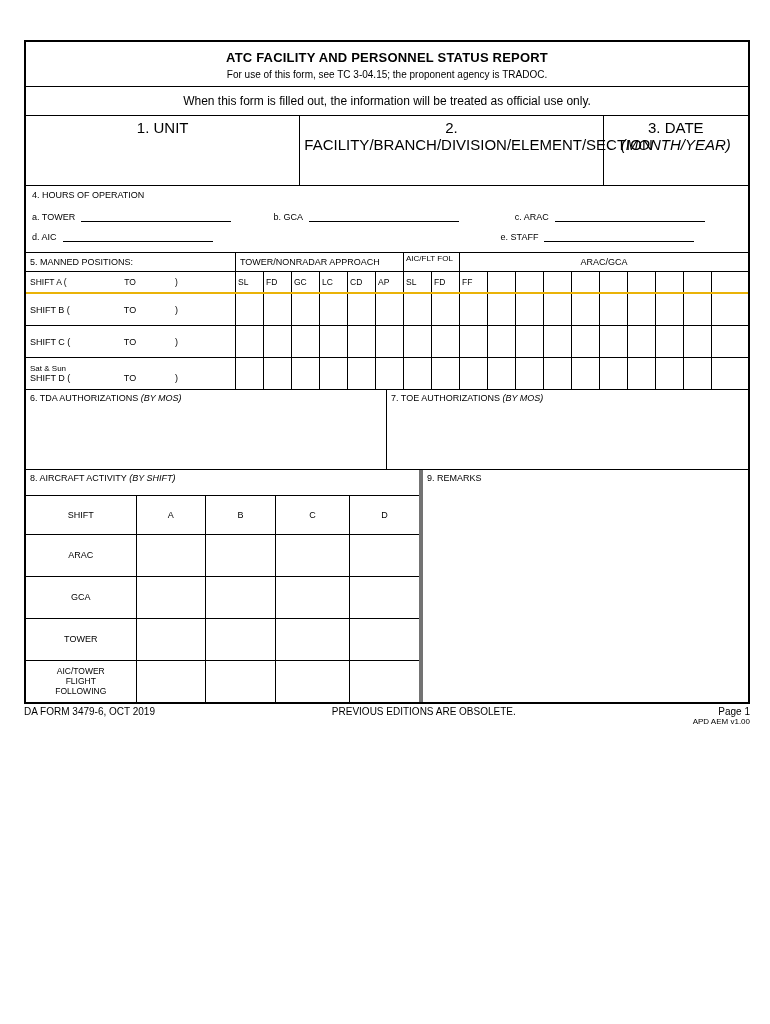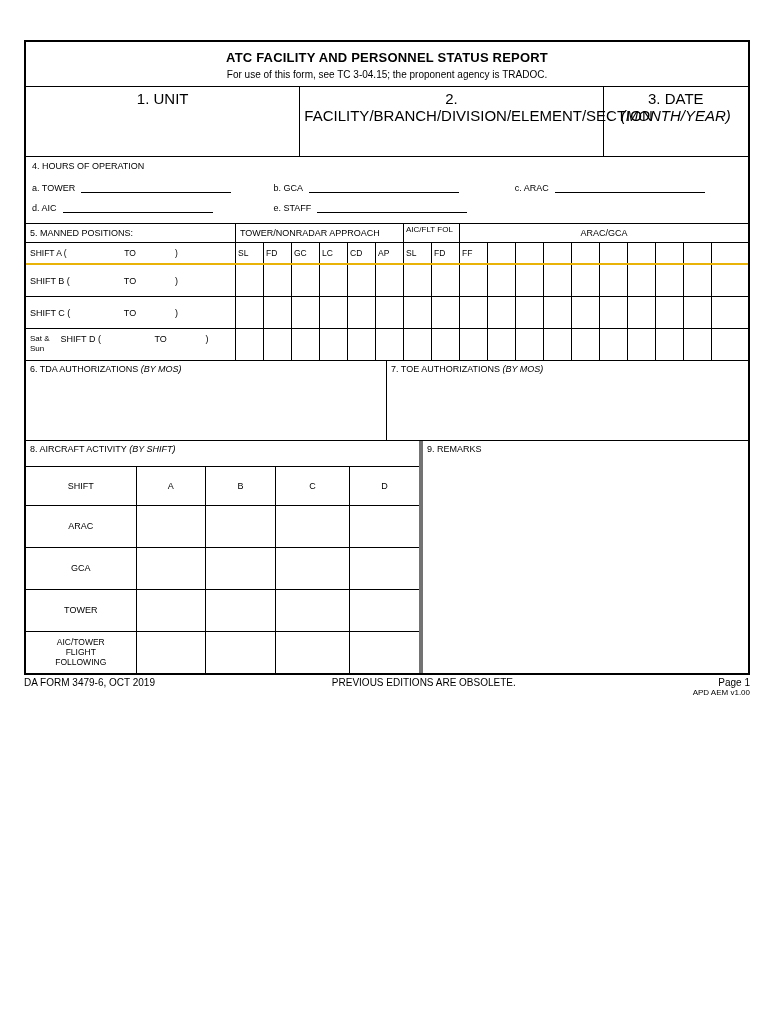--- a/index.html
+++ b/index.html
@@ -9,21 +9,21 @@
   .header { text-align: center; padding: 8px 4px 6px 4px; border-bottom: 1px solid #000; }
   .header .title { font-weight: bold; font-size: 13px; letter-spacing: 0.2px; }
   .header .sub { font-size: 10px; margin-top: 4px; }
   .notice { text-align: center; font-size: 12px; padding: 7px 4px; border-bottom: 1px solid #000; }
   .row { display: flex; }
   .cell { border-right: 1px solid #000; border-bottom: 1px solid #000; padding: 3px 4px 3px 4px; font-size: 15px; text-align: center; }
   .cell:last-child { border-right: none; }
   .tall { min-height: 70px; }
   .hours { border-bottom: 1px solid #000; padding: 4px 6px 10px 6px; font-size: 9px; }
   .hours-label { margin-bottom: 10px; }
-  .hours-row { display: flex; align-items: flex-end; margin-bottom: 8px; }
+  .hours-row { display: flex; align-items: flex-end; margin-bottom: 8px; justify-content: space-between; }
   .hgroup { display: flex; align-items: flex-end; }
   .hlabel { margin-right: 6px; white-space: nowrap; }
   .uline { border-bottom: 1px solid #000; height: 12px; }
   .w150 { width: 150px; }
   .section5-hdr { display:flex; border-bottom:1px solid #000; font-size:9px; }
   .s5left { width: 210px; padding:4px 4px; border-right:1px solid #000; display:flex; justify-content:space-between; }
   .s5mid { width: 168px; padding:4px 4px; border-right:1px solid #000; text-align:left; }
   .s5aic { width: 56px; padding:2px 2px; border-right:1px solid #000; font-size:8px; line-height:1.1; }
   .s5right { flex:1; padding:4px 4px; text-align:center; }
   .gridhdr { display:flex; border-bottom:2px solid #eab308; font-size:8.5px; }
@@ -61,20 +61,21 @@
 <body>
 
 <div class="page">
   <div class="form-border">
 
     <div class="header">
       <div class="title">ATC FACILITY AND PERSONNEL STATUS REPORT</div>
       <div class="sub">For use of this form, see TC 3-04.15; the proponent agency is TRADOC.</div>
     </div>
 
+    <div class="notice">When this form is filled out, the information will be treated as official use only.</div>
 
     <div class="row">
       <div class="cell tall" style="width:38%">
         <span>1. UNIT</span>
       </div>
       <div class="cell tall" style="width:42%">
         <span>2. FACILITY/BRANCH/DIVISION/ELEMENT/SECTION</span>
       </div>
       <div class="cell tall" style="width:20%">
         <span>3. DATE <span class="ital">(MONTH/YEAR)</span></span>
@@ -196,21 +197,21 @@
         <div class="gcell"></div>
         <div class="gcell"></div>
         <div class="gcell"></div>
         <div class="gcell"></div>
         <div class="gcell"></div>
         <div class="gcell"></div>
         <div class="gcell" style="flex:1"></div>
     </div>
 
     <div class="gridrow">
-      <div class="shiftcol" style="flex-direction:row; align-items:flex-start; justify-content:center;">
+      <div class="shiftcol" style="flex-direction:column; align-items:flex-start; justify-content:center;">
         <div class="satsun">Sat &amp; Sun</div>
         <div style="display:flex; width:100%;">
           <span class="name">SHIFT D (</span>
           <span class="to">TO</span>
           <span class="close">)</span>
         </div>
       </div>
       <div class="gcell"></div>
         <div class="gcell"></div>
         <div class="gcell"></div>

